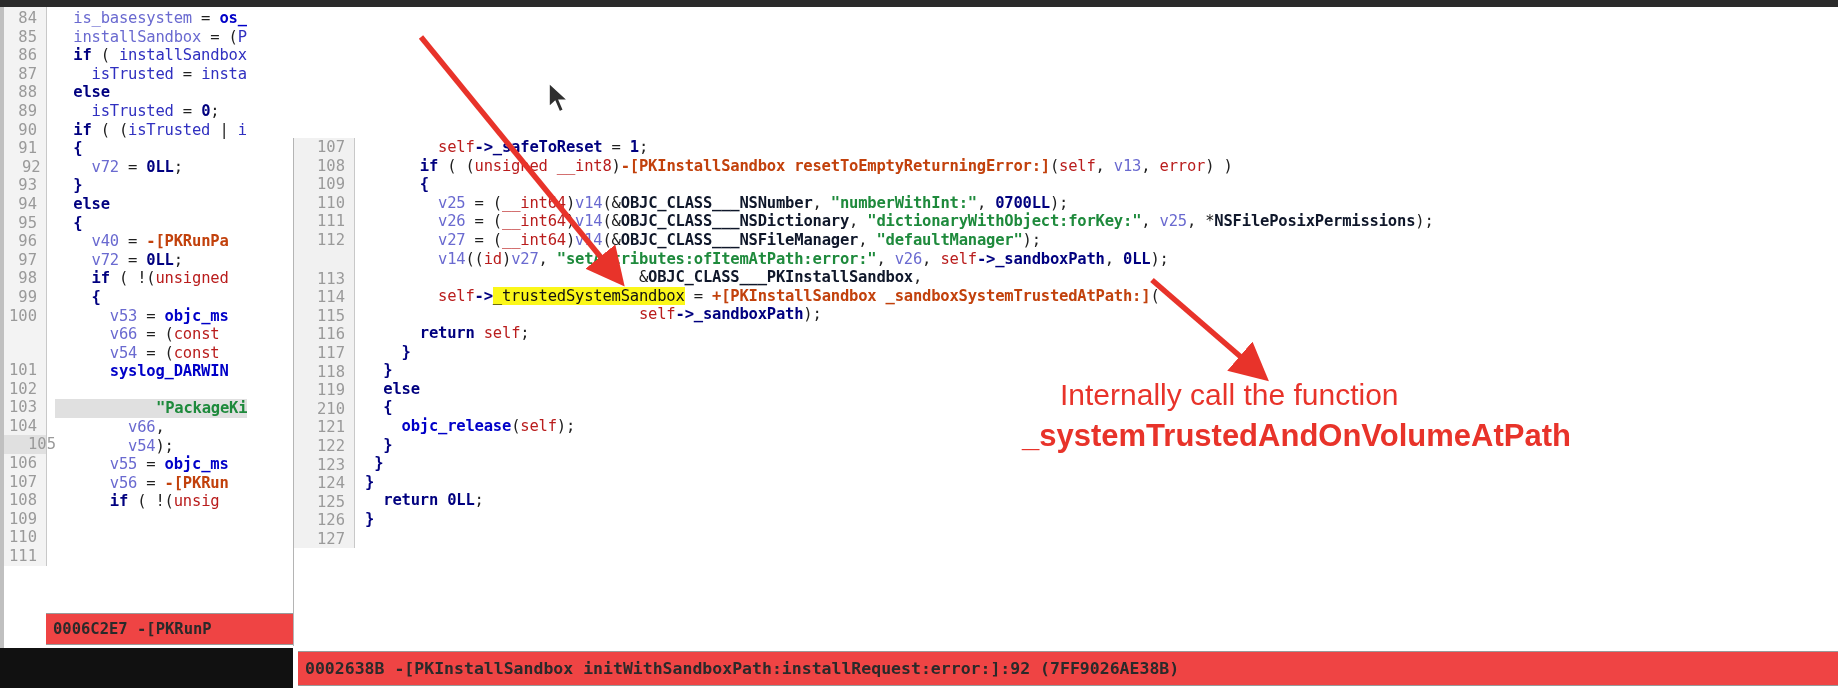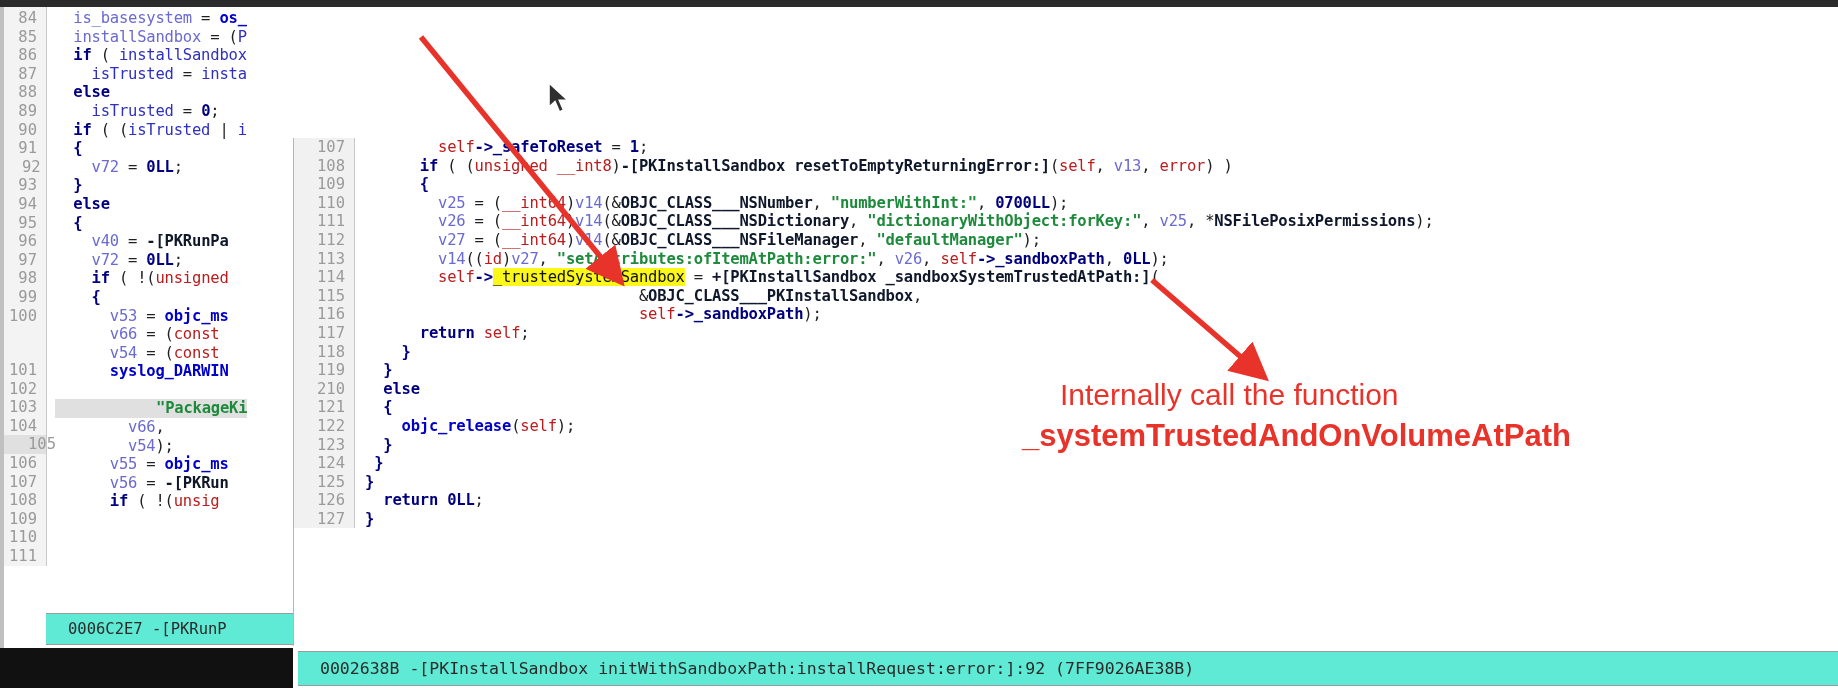--- a/index.html
+++ b/index.html
@@ -21,38 +21,38 @@
     font-size:15.5px;line-height:18.6px;white-space:pre;
   }
   .row{display:flex;align-items:flex-start;height:18.6px;}
   
   .kw{color:#00007f;font-weight:bold;}
   .id{color:#3030c0;}
   .var{color:#6a6ad0;}
   .fn{color:#0000c8;font-weight:bold;}
   .str{color:#1e8a3c;font-weight:bold;}
   .num{color:#00007f;font-weight:bold;}
-  .objc{color:#0f172a;font-weight:bold;}
+  .objc{color:#c2410c;font-weight:bold;}
   .cls{color:#0f172a;font-weight:bold;text-align:right;}
   .plain{color:#202020;}
   .dim{color:#b91c1c;}
   .hl{background:#fbf719;color:#111;}
   
   #leftwin{left:0;top:7px;width:247px;height:605px;background:#fff;}
   #leftwin .gutcol{width:46px;background:#f3f3f3;border-right:1px solid #c8c8c8;padding-top:2px;}
   #leftwin .codecol{padding-left:8px;padding-top:2px;}
   .hlrow{background:#e0e0e0;padding-left:28px;}
   .statusbar{
     position:absolute;
     font-family:"DejaVu Sans Mono","Liberation Mono",monospace;
-    font-size:15.5px;font-weight:normal;color:#2a2a2a;
-    background:#5eead4;
+    font-size:15.5px;font-weight:bold;color:#2a2a2a;
+    background:#ef4444;
     border-top:1px solid #9a9a9a;border-bottom:1px solid #9a9a9a;
     white-space:pre;overflow:hidden;
-    display:flex;align-items:center;padding-left:22px;
+    display:flex;align-items:center;padding-left:7px;
   }
   #leftstatus{left:46px;top:613px;width:247px;height:30px;}
   #leftbottomblack{position:absolute;left:0;top:648px;width:293px;height:40px;background:#111;}
   #leftedge{position:absolute;left:0;top:7px;width:4px;height:641px;background:#c0c0c0;}
   
   #rightwin{left:293px;top:138px;width:1545px;height:508px;background:#fff;border-left:1px solid #b4b4b4;}
   #rightwin .gutcol{width:60px;background:#f1f1f1;border-right:1px solid #c8c8c8;padding-top:0px;}
   #rightwin .codecol{padding-left:10px;padding-top:0px;}
   #rightstatus{left:298px;top:651px;width:1540px;height:33px;font-size:16.5px;}
   
@@ -145,21 +145,21 @@
 <div class="scrollstrip"></div>
 <div class="win" id="rightwin">
   <div style="display:flex;">
     <div class="gutcol" id="right-gutter">
         <div class="gut row" style="display: block; height: 18.6px;">107</div>
         <div class="gut row" style="display: block; height: 18.6px;">108</div>
         <div class="gut row" style="display: block; height: 18.6px;">109</div>
         <div class="gut row" style="display: block; height: 18.6px;">110</div>
         <div class="gut row" style="display: block; height: 18.6px;">111</div>
         <div class="gut row" style="display: block; height: 18.6px;">112</div>
-        <div class="gut row" style="display: block; height: 18.6px;">113</div>
+        <div class="gut row" style="display: block; height: 18.6px; margin-top: 20px;">113</div>
         <div class="gut row" style="display: block; height: 18.6px;">114</div>
         <div class="gut row" style="display: block; height: 18.6px;">115</div>
         <div class="gut row" style="display: block; height: 18.6px;">116</div>
         <div class="gut row" style="display: block; height: 18.6px;">117</div>
         <div class="gut row" style="display: block; height: 18.6px;">118</div>
         <div class="gut row" style="display: block; height: 18.6px;">119</div>
         <div class="gut row" style="display: block; height: 18.6px;">210</div>
         <div class="gut row" style="display: block; height: 18.6px;">121</div>
         <div class="gut row" style="display: block; height: 18.6px;">122</div>
         <div class="gut row" style="display: block; height: 18.6px;">123</div>
@@ -169,22 +169,22 @@
         <div class="gut row" style="display: block; height: 18.6px;">127</div>
       </div>
     <div class="codecol" id="right-code">
         <div class="code row" style="display: block; height: 18.6px;"><span class="plain">        </span><span class="dim">self</span><span class="kw">-&gt;</span><span class="kw">_safeToReset</span><span class="plain"> = </span><span class="num">1</span><span class="plain">;</span></div>
         <div class="code row" style="display: block; height: 18.6px;"><span class="plain">      </span><span class="kw">if</span><span class="plain"> ( (</span><span class="dim">unsigned __int8</span><span class="plain">)</span><span class="objc">-[PKInstallSandbox resetToEmptyReturningError:]</span><span class="plain">(</span><span class="dim">self</span><span class="plain">, </span><span class="var">v13</span><span class="plain">, </span><span class="dim">error</span><span class="plain">) )</span></div>
         <div class="code row" style="display: block; height: 18.6px;"><span class="kw">      {</span></div>
         <div class="code row" style="display: block; height: 18.6px;"><span class="plain">        </span><span class="var">v25</span><span class="plain"> = (</span><span class="dim">__int64</span><span class="plain">)</span><span class="var">v14</span><span class="plain">(&amp;</span><span class="cls">OBJC_CLASS___NSNumber</span><span class="plain">, </span><span class="str">"numberWithInt:"</span><span class="plain">, </span><span class="num">0700LL</span><span class="plain">);</span></div>
         <div class="code row" style="display: block; height: 18.6px;"><span class="plain">        </span><span class="var">v26</span><span class="plain"> = (</span><span class="dim">__int64</span><span class="plain">)</span><span class="var">v14</span><span class="plain">(&amp;</span><span class="cls">OBJC_CLASS___NSDictionary</span><span class="plain">, </span><span class="str">"dictionaryWithObject:forKey:"</span><span class="plain">, </span><span class="var">v25</span><span class="plain">, *</span><span class="cls">NSFilePosixPermissions</span><span class="plain">);</span></div>
         <div class="code row" style="display: block; height: 18.6px;"><span class="plain">        </span><span class="var">v27</span><span class="plain"> = (</span><span class="dim">__int64</span><span class="plain">)</span><span class="var">v14</span><span class="plain">(&amp;</span><span class="cls">OBJC_CLASS___NSFileManager</span><span class="plain">, </span><span class="str">"defaultManager"</span><span class="plain">);</span></div>
         <div class="code row" style="display: block; height: 18.6px;"><span class="plain">        </span><span class="var">v14</span><span class="plain">((</span><span class="dim">id</span><span class="plain">)</span><span class="var">v27</span><span class="plain">, </span><span class="str">"setAttributes:ofItemAtPath:error:"</span><span class="plain">, </span><span class="var">v26</span><span class="plain">, </span><span class="dim">self</span><span class="kw">-&gt;</span><span class="kw">_sandboxPath</span><span class="plain">, </span><span class="num">0LL</span><span class="plain">);</span></div>
+        <div class="code row" style="display: block; height: 18.6px;"><span class="plain">                              &amp;</span><span class="cls">OBJC_CLASS___PKInstallSandbox</span><span class="plain">,</span></div>
         <div class="code row" style="display: block; height: 18.6px;"><span class="plain">        </span><span class="dim">self</span><span class="kw">-&gt;</span><span class="hl">_trustedSystemSandbox</span><span class="plain"> = </span><span class="objc">+[PKInstallSandbox _sandboxSystemTrustedAtPath:]</span><span class="plain">(</span></div>
-        <div class="code row" style="display: block; height: 18.6px;"><span class="plain">                              &amp;</span><span class="cls">OBJC_CLASS___PKInstallSandbox</span><span class="plain">,</span></div>
         <div class="code row" style="display: block; height: 18.6px;"><span class="plain">                              </span><span class="dim">self</span><span class="kw">-&gt;</span><span class="kw">_sandboxPath</span><span class="plain">);</span></div>
         <div class="code row" style="display: block; height: 18.6px;"><span class="plain">      </span><span class="kw">return</span><span class="plain"> </span><span class="dim">self</span><span class="plain">;</span></div>
         <div class="code row" style="display: block; height: 18.6px;"><span class="kw">    }</span></div>
         <div class="code row" style="display: block; height: 18.6px;"><span class="kw">  }</span></div>
         <div class="code row" style="display: block; height: 18.6px;"><span class="plain">  </span><span class="kw">else</span></div>
         <div class="code row" style="display: block; height: 18.6px;"><span class="kw">  {</span></div>
         <div class="code row" style="display: block; height: 18.6px;"><span class="plain">    </span><span class="fn">objc_release</span><span class="plain">(</span><span class="dim">self</span><span class="plain">);</span></div>
         <div class="code row" style="display: block; height: 18.6px;"><span class="kw">  }</span></div>
         <div class="code row" style="display: block; height: 18.6px;"><span class="kw"> }</span></div>
         <div class="code row" style="display: block; height: 18.6px;"><span class="kw">}</span></div>

